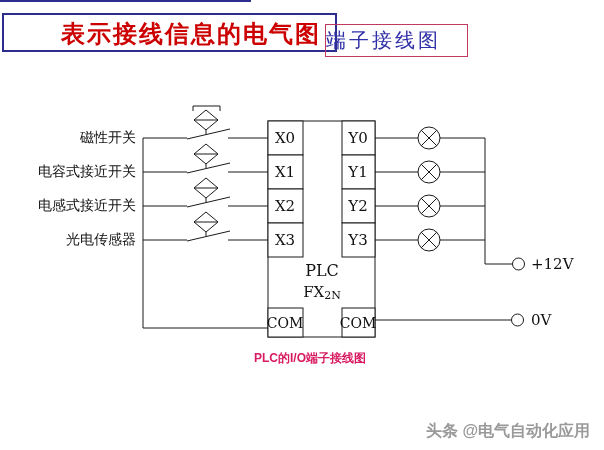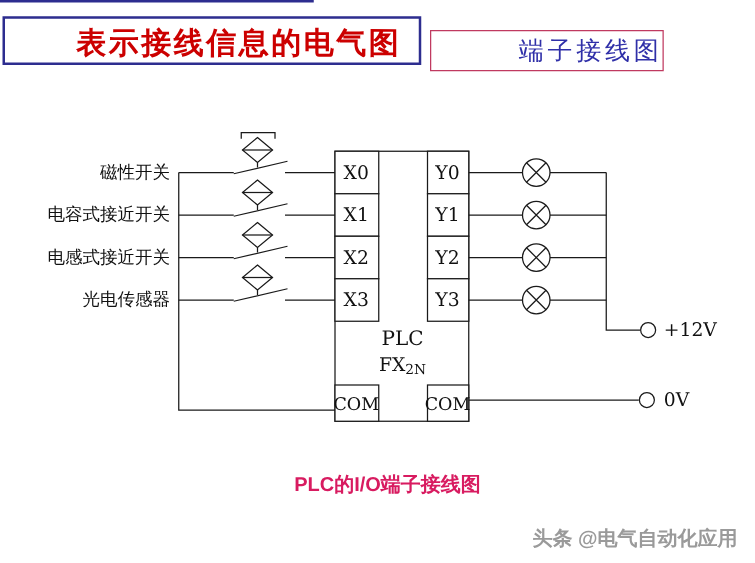--- a/index.html
+++ b/index.html
@@ -6,31 +6,31 @@
     --title-text:#cc0000; --title-border:#2d2d8f; --box-border:#c03a60;
     --box-text:#2f2fa8; --caption:#d81b60; --watermark:#9a9a9a; --wire:#1a1a1a;
   }
   html,body{margin:0;padding:0;background:#fff;}
   .page{position:relative;width:604px;height:450px;background:#fff;overflow:hidden;
         font-family:"DejaVu Serif","Liberation Serif",serif;}
   .top-line{position:absolute;left:0;top:0;width:251px;height:2px;background:var(--title-border);}
   .main-title-box{position:absolute;left:2px;top:13px;width:288px;height:35px;
         border:2px solid var(--title-border);display:flex;align-items:flex-end;justify-content:center;padding-left:43px;}
   .main-title-box span{color:var(--title-text);font-weight:bold;font-size:24px;letter-spacing:2px;white-space:nowrap;}
-  .terminal-box{position:absolute;left:344px;top:24px;width:141px;height:31px;
-        border:1px solid var(--box-border);display:flex;align-items:center;justify-content:flex-end;padding-left:44px;}
+  .terminal-box{position:absolute;left:325px;top:24px;width:141px;height:31px;
+        border:1px solid var(--box-border);display:flex;align-items:center;justify-content:flex-start;}
   .terminal-box span{color:var(--box-text);font-size:20px;letter-spacing:3px;white-space:nowrap;}
   svg.diagram{position:absolute;left:0;top:0;}
   svg .wire{stroke:var(--wire);stroke-width:1;fill:none;}
   svg .sym{stroke:var(--wire);stroke-width:1;fill:#fff;}
   svg .cell{stroke:var(--wire);stroke-width:1;fill:#fff;}
   svg text{fill:#111;font-family:"DejaVu Serif","Liberation Serif",serif;}
-  .caption{position:absolute;left:150px;top:378px;width:320px;text-align:center;
+  .caption{position:absolute;left:150px;top:350px;width:320px;text-align:center;
         font-family:"Liberation Sans","DejaVu Sans",sans-serif;
-        font-weight:bold;font-size:16px;color:var(--caption);white-space:nowrap;}
+        font-weight:bold;font-size:12px;color:var(--caption);white-space:nowrap;}
   .watermark{position:absolute;right:14px;top:421px;
         font-family:"Liberation Sans","DejaVu Sans",sans-serif;
         font-weight:bold;font-size:16px;color:var(--watermark);white-space:nowrap;margin-left:20px;}
 </style>
 </head>
 <body>
 
 <div class="page">
 
   <div class="top-line"></div>

